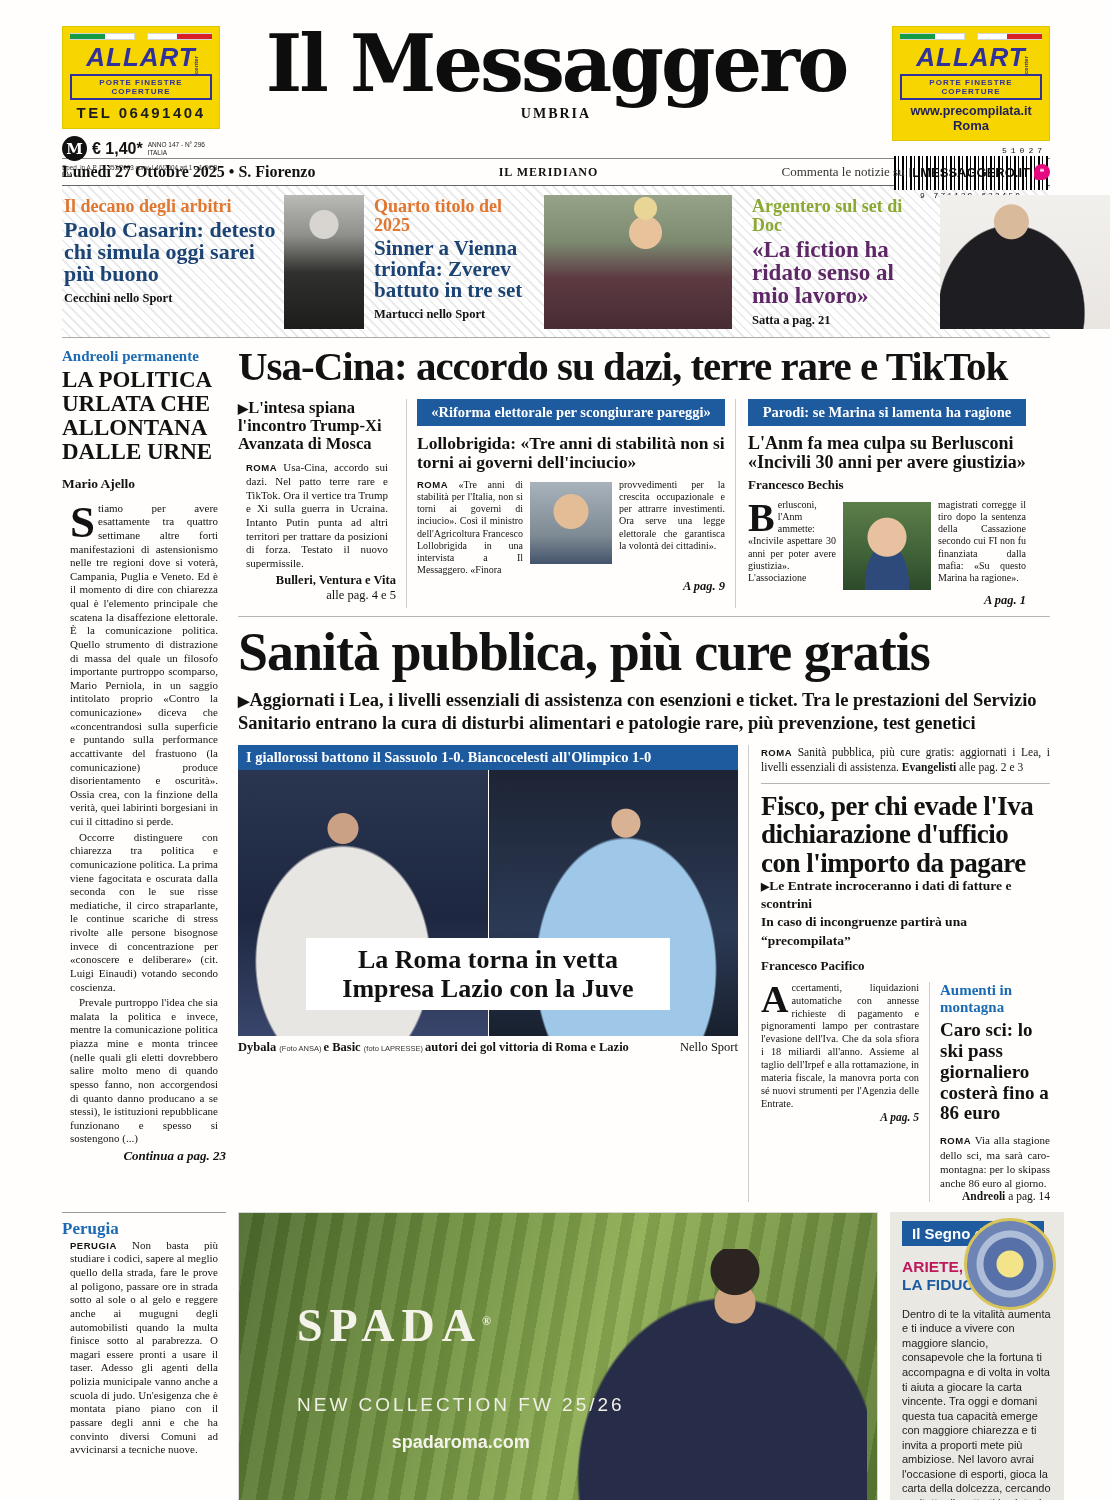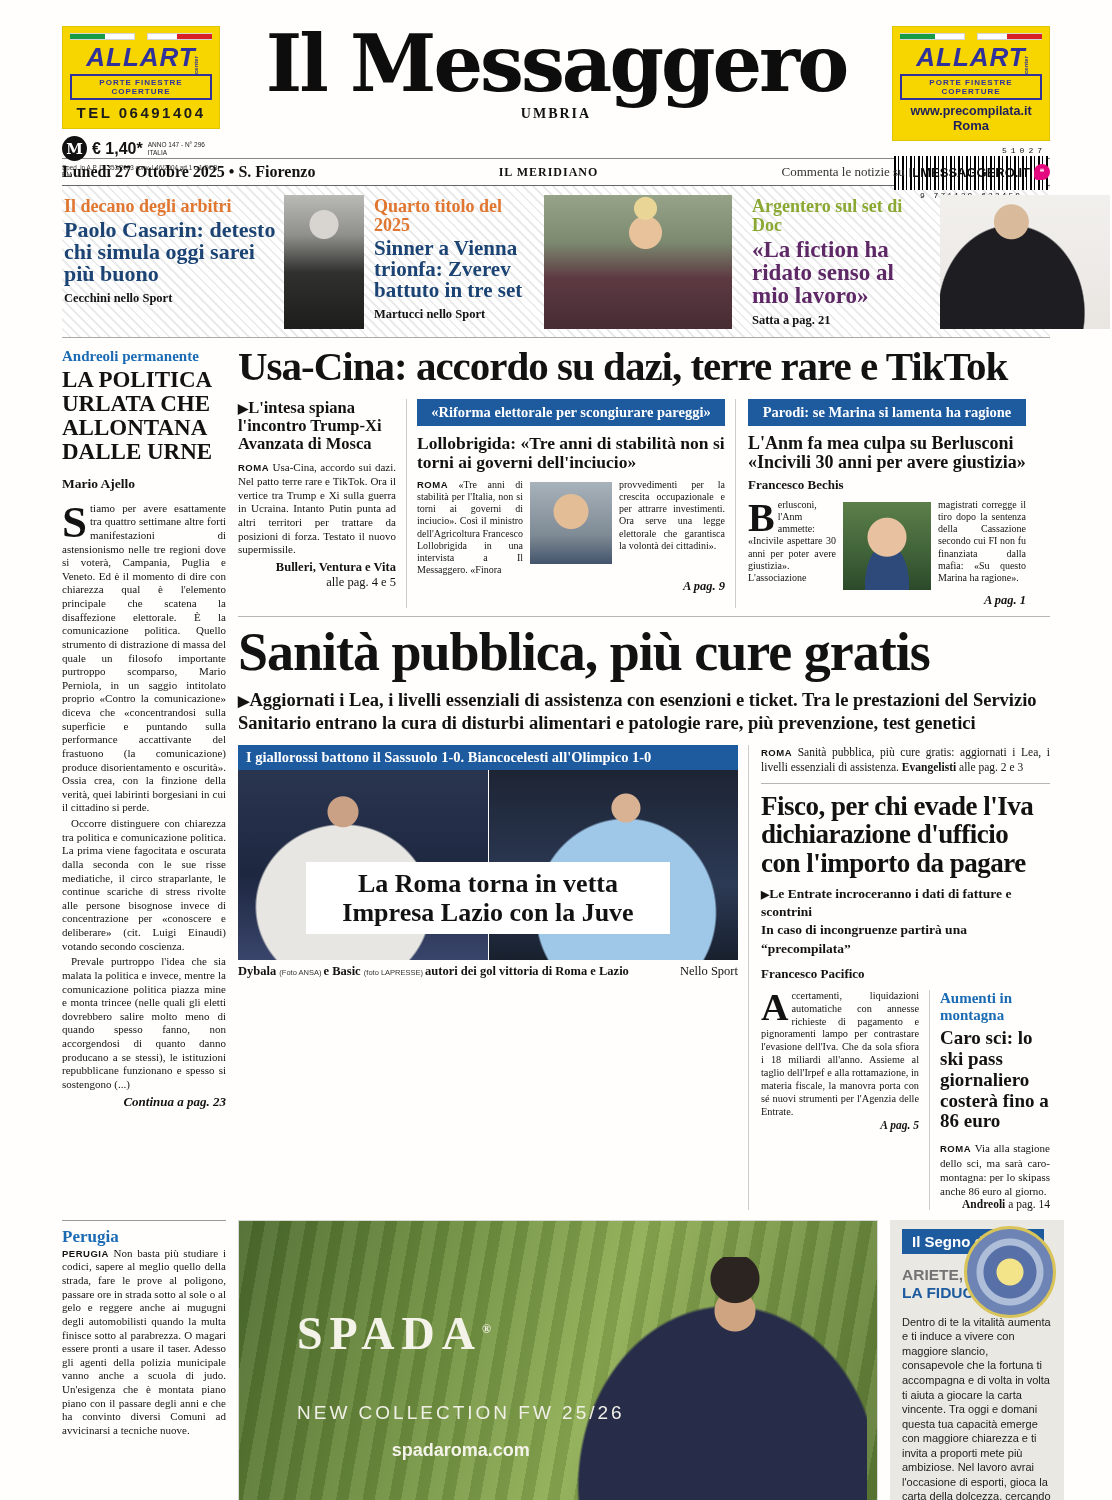--- a/index.html
+++ b/index.html
@@ -69,21 +69,21 @@
       radial-gradient(circle at 42% 20%,#d9bb9c 0 17px,transparent 18px),
       radial-gradient(ellipse at 42% 88%,#1d1d22 0 52%,transparent 53%),
       linear-gradient(180deg,#f2f0ed 0%,#e9e6e2 100%);}
 
   
   .main-band{display:flex;padding-top:6px;}
   .left-rail{width:164px;flex:0 0 auto;padding-top:4px;}
   .rail-kicker{font-weight:bold;font-size:15px;color:#1a6bb3;}
   .rail-title{font-weight:bold;font-size:23px;line-height:1.04;margin:3px 0 12px;}
   .rail-byline{font-weight:bold;font-size:13.5px;margin-bottom:10px;}
-  .bodytext p{font-size:11px;line-height:1.24;text-align:justify;margin:0 0 2px;}
+  .bodytext p{font-size:11px;line-height:1.24;text-align:justify;margin:0 8px 2px;}
   .bodytext p.ind{text-indent:9px;}
   .dropcap{float:left;font-weight:bold;font-size:45px;line-height:.78;padding:3px 3px 0 0;}
   .continua{font-weight:bold;font-style:italic;font-size:13px;text-align:right;margin-top:2px;}
 
   .main-area{flex:1;padding-left:12px;}
   .h1-usa{font-weight:bold;font-size:41px;letter-spacing:-1px;line-height:1;margin:2px 0 12px;white-space:nowrap;}
   .row3{display:flex;min-height:198px;}
   .col-intesa{width:168px;flex:0 0 auto;padding-right:10px;}
   .col-intesa h4{font-size:16.5px;line-height:1.1;margin:0 0 8px;}
   .sig{font-weight:bold;font-size:12.5px;text-align:right;margin-top:3px;}
@@ -106,40 +106,40 @@
   .anm-byline{font-weight:bold;font-size:13px;margin:2px 0 6px;font-family:Liberation Serif, serif;}
 
   .rule{border:0;border-top:1px solid #b5b5b5;margin:8px 0;}
   .h2-sanita{font-weight:bold;font-size:54px;letter-spacing:-1px;line-height:1;margin:4px 0 10px;white-space:nowrap;}
   .deck2{font-weight:bold;font-size:18.5px;line-height:1.25;margin:0 0 10px;}
   .arrow{font-size:.8em;}
 
   .photo-row{display:flex;}
   .photo-block{width:500px;flex:0 0 auto;}
   .pb-banner{background:#1d5a9e;color:#fff;font-weight:bold;font-size:14.5px;padding:4px 8px;}
-  .pb-photos{position:relative;height:190px;display:flex;}
+  .pb-photos{position:relative;height:266px;display:flex;}
   .ph-roma{flex:1;background:
       radial-gradient(circle at 42% 22%,#caa184 0 15px,transparent 16px),
       radial-gradient(ellipse at 42% 72%,#e8e6e2 0 42%,transparent 43%),
       linear-gradient(180deg,#2a3550 0%,#1d2740 55%,#39456b 100%);}
   .ph-lazio{flex:1;border-left:1px solid #fff;background:
       radial-gradient(circle at 55% 20%,#d8b292 0 14px,transparent 15px),
       radial-gradient(ellipse at 55% 75%,#9ec7e8 0 46%,transparent 47%),
       linear-gradient(180deg,#1d2434 0%,#2c3a55 60%,#18202e 100%);}
   .pb-caption{position:absolute;left:68px;right:68px;bottom:26px;background:#fff;
               text-align:center;font-weight:bold;font-size:26px;line-height:1.12;padding:7px 4px;}
   .pb-credit{display:flex;justify-content:space-between;align-items:baseline;padding-top:4px;font-size:12.5px;}
   .pb-credit .b{font-weight:bold;}
   .pb-credit .small{font-family:"Liberation Sans",sans-serif;font-size:7.5px;color:#333;}
 
   .right-col{flex:1;border-left:1px solid #ccc;margin-left:10px;padding-left:12px;}
   .sanita-blurb{font-size:11.5px;line-height:1.3;text-align:justify;}
   .city{font-family:"Liberation Sans",sans-serif;font-weight:bold;font-size:9.5px;letter-spacing:.5px;}
   .blurb-sig{font-weight:bold;}
-  .fisco-title{font-weight:bold;font-size:27px;line-height:1.05;letter-spacing:-.5px;margin:6px 0 8px;}
+  .fisco-title{font-weight:bold;font-size:27px;line-height:1.05;letter-spacing:-.5px;margin:6px 0 0;}
   .fisco-deck{font-weight:bold;font-size:13.5px;line-height:1.35;margin:0 0 8px;}
   .fisco-byline{font-weight:bold;font-size:13px;margin:2px 0 8px;}
   .fisco-row{display:flex;}
   .fisco-body{width:158px;flex:0 0 auto;}
   .fisco-body p{font-size:10.3px;line-height:1.25;text-align:justify;margin:0;}
   .apag-inline{font-weight:bold;font-style:italic;font-size:11.5px;text-align:right;}
   .montagna{flex:1;border-left:1px solid #ccc;margin-left:10px;padding-left:10px;}
   .montagna h5{font-weight:bold;font-size:19px;line-height:1.1;margin:4px 0 9px;}
   .montagna p{font-size:11px;line-height:1.28;text-align:justify;margin:0;}
   .montagna .sig2{text-align:right;font-size:11.5px;}
@@ -162,21 +162,21 @@
   .spada-reg{font-size:12px;vertical-align:super;}
   .spada-line{font-family:"Liberation Sans",sans-serif;font-size:19px;letter-spacing:3px;margin-top:42px;color:#f0efe6;}
   .spada-url{font-family:"Liberation Sans",sans-serif;font-weight:bold;font-size:18px;margin-top:16px;text-align:center;}
   .horoscope{flex:1;margin-left:12px;background:#e9e8e3;padding:9px 12px 8px;position:relative;}
   .h-banner{background:#1d5a9e;color:#fff;font-family:"Liberation Sans",sans-serif;font-weight:bold;
             font-size:15px;padding:4px 10px;display:inline-block;}
   .zodiac{position:absolute;top:6px;right:8px;width:92px;height:92px;border-radius:50%;
           border:3px solid #d9c45a;background:
           radial-gradient(circle,#f3e389 0 13px,#5870a8 14px 26px,#aebdd8 27px 33px,#6d84b5 34px);}
   .h-heading{margin-top:12px;width:150px;font-family:"Liberation Sans",sans-serif;font-weight:bold;font-size:15.5px;line-height:1.2;}
-  .h-sign{color:#737373;} .h-title{color:#1d5a9e;}
+  .h-sign{color:#be185d;} .h-title{color:#1d5a9e;}
   .h-body{font-family:"Liberation Sans",sans-serif;font-size:11px;line-height:1.32;color:#1d1d1d;margin-top:12px;}
 </style>
 </head>
 <body>
 
 <div class="page">
 
   <div class="header">
     <div class="hcol">
       <div class="ad-allart">

